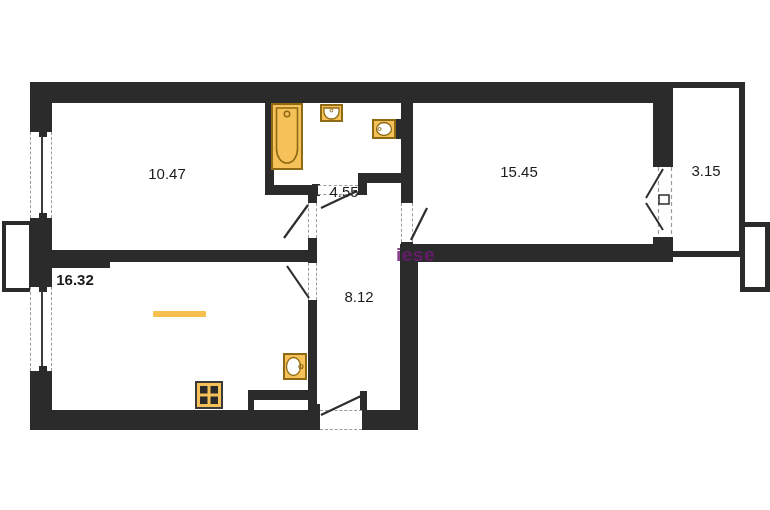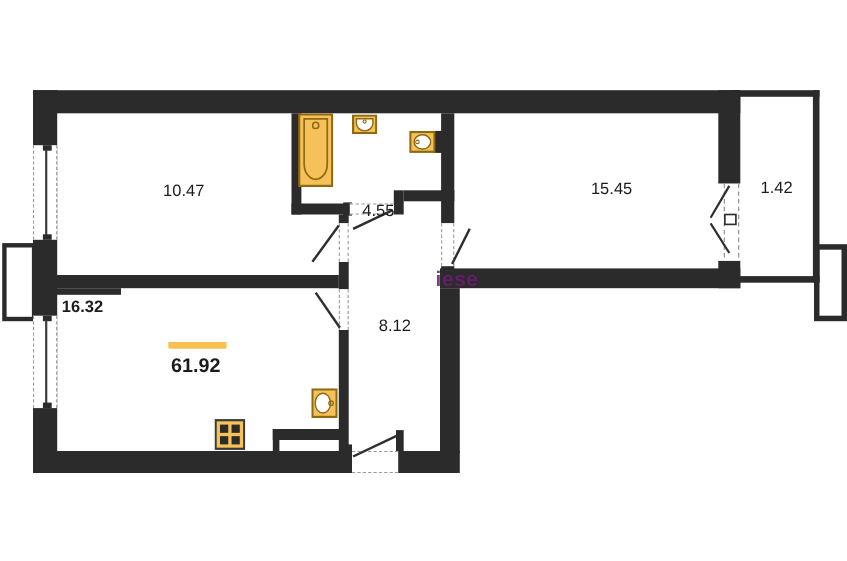--- a/index.html
+++ b/index.html
@@ -114,23 +114,22 @@
   <svg class="fixture" style="left:195px;top:381px;" width="28" height="28" viewBox="0 0 28 28">
     <rect x="1" y="1" width="26" height="26" fill="#f5c158" stroke="#3a3a3a" stroke-width="2"></rect>
     <rect x="5" y="5" width="7.5" height="7.5" fill="#2b2b2b"></rect>
     <rect x="15.5" y="5" width="7.5" height="7.5" fill="#2b2b2b"></rect>
     <rect x="5" y="15.5" width="7.5" height="7.5" fill="#2b2b2b"></rect>
     <rect x="15.5" y="15.5" width="7.5" height="7.5" fill="#2b2b2b"></rect>
   </svg>
 
   <div class="label" style="left:127px;top:165px;">10.47</div>
   <div class="label" style="left:304px;top:139px;margin-top:44px;">4.55</div>
-  <div class="label" style="left:516px;top:163px;">15.45</div>
-  <div class="label" style="left:666px;top:162px;">1.42</div>
+  <div class="label" style="left:479px;top:163px;">15.45</div>
+  <div class="label" style="left:666px;top:162px;">3.15</div>
   <div class="label" style="left:35px;top:271px;font-weight:bold;">16.32</div>
   <div class="label" style="left:319px;top:288px;">8.12</div>
 
   <div class="accent-bar" style="left:153px;top:311px;width:53px;height:6px;"></div>
-  <div class="label total" style="left:128px;top:322px;">61.92</div>
 
   <div class="watermark" style="left:396px;top:244px;">iese</div>
 
 </div>
 
 </body></html>

